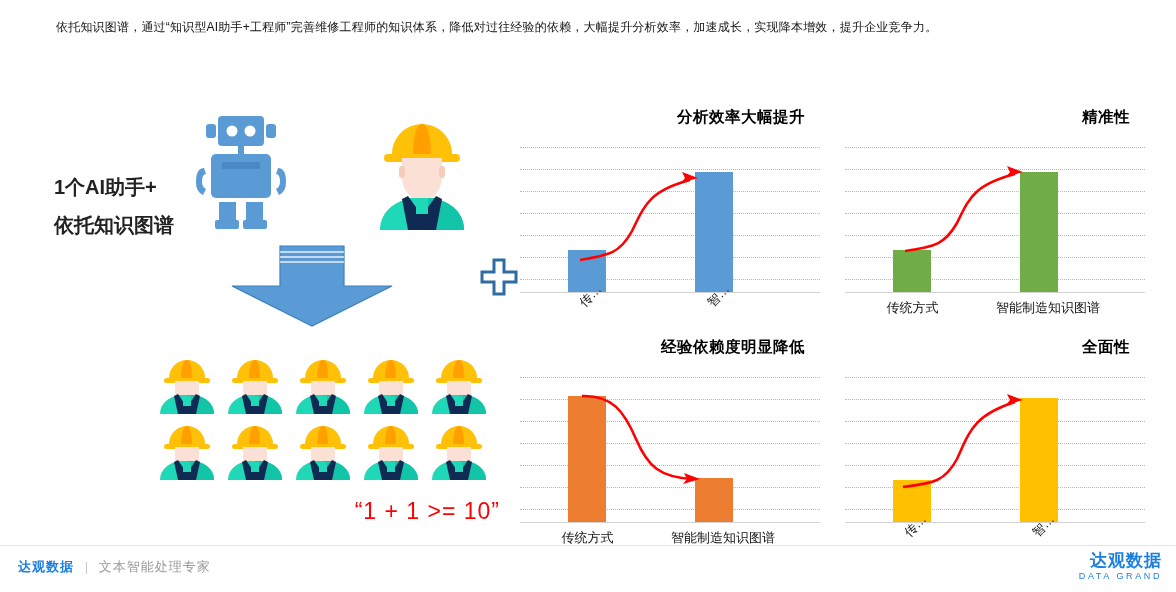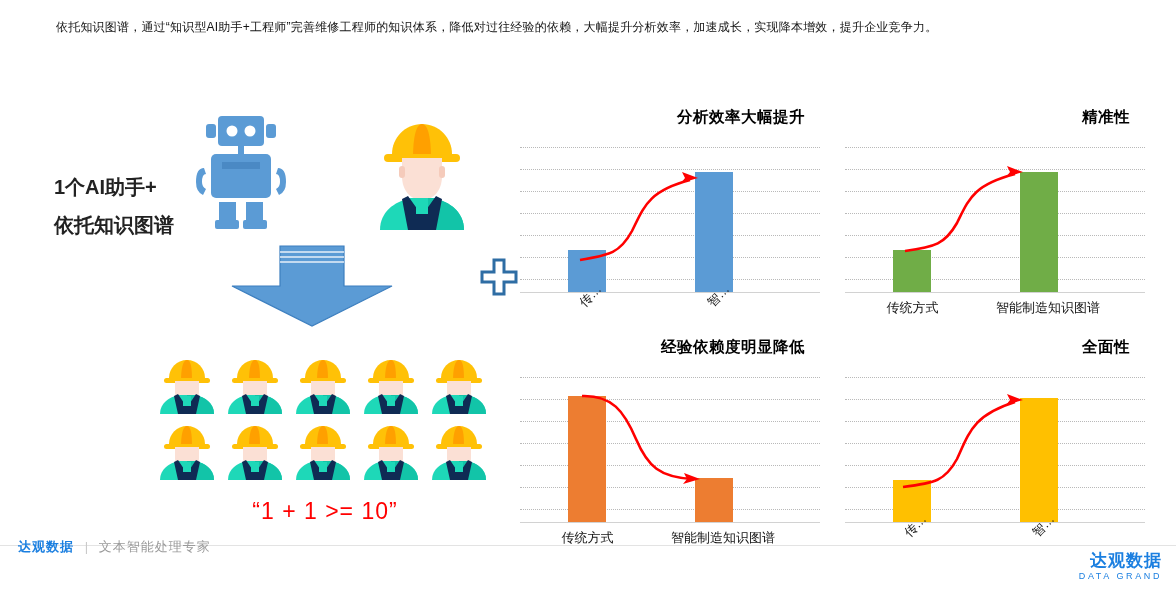--- a/index.html
+++ b/index.html
@@ -34,21 +34,21 @@
 
   .worker-grid{
     position:absolute;left:156px;top:356px;width:340px;
     display:grid;grid-template-columns:repeat(5,1fr);
     grid-row-gap:8px;grid-column-gap:0px;
   }
   .worker-grid .w{width:62px;height:58px;}
 
   .formula{
     position:absolute;left:150px;top:498px;width:350px;
-    text-align:center;color:#FF0000;font-size:23px;letter-spacing:1px;
+    text-align:right;color:#FF0000;font-size:23px;letter-spacing:1px;
   }
 
   
   .chart{position:absolute;}
   .chart .c-title{
     text-align:right;font-size:15.5px;font-weight:bold;color:#000000;
     letter-spacing:.5px;margin:15px;
   }
   .plot{position:relative;margin-top:12px;}
   .grid-lines{position:absolute;inset:0;}
@@ -67,21 +67,21 @@
   }
   .cat.rot{
     transform:rotate(-45deg);transform-origin:left top;font-size:12.5px;
   }
 
   
   .footer-rule{
     position:absolute;left:0;right:0;top:545px;height:1px;background:#e3e3e3;
   }
   .footer-left{
-    position:absolute;left:18px;top:538px;font-size:13px;white-space:nowrap;
+    position:absolute;left:18px;top:558px;font-size:13px;white-space:nowrap;
   }
   .footer-left .brand{color:#1B7FE0;font-weight:bold;letter-spacing:1px;}
   .footer-left .sep{color:#c9c9c9;margin:0 7px;}
   .footer-left .tag{color:#9a9a9a;letter-spacing:1px;}
 
   .logo{position:absolute;right:14px;top:551px;text-align:right;}
   .logo .cn{
     color:#1B7FE0;font-weight:bold;font-size:17px;letter-spacing:1px;
     line-height:19px;
   }

